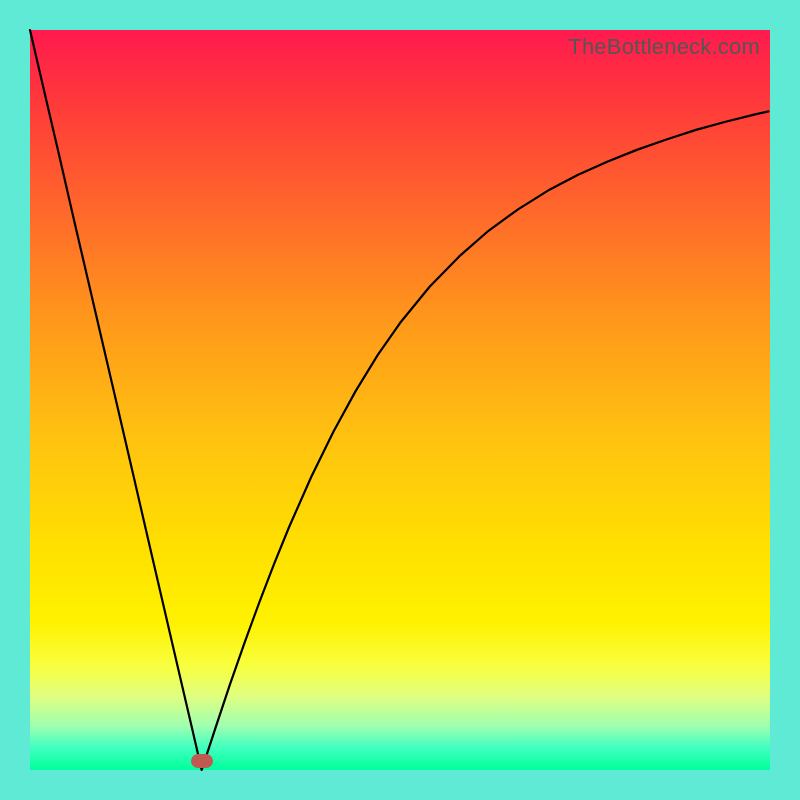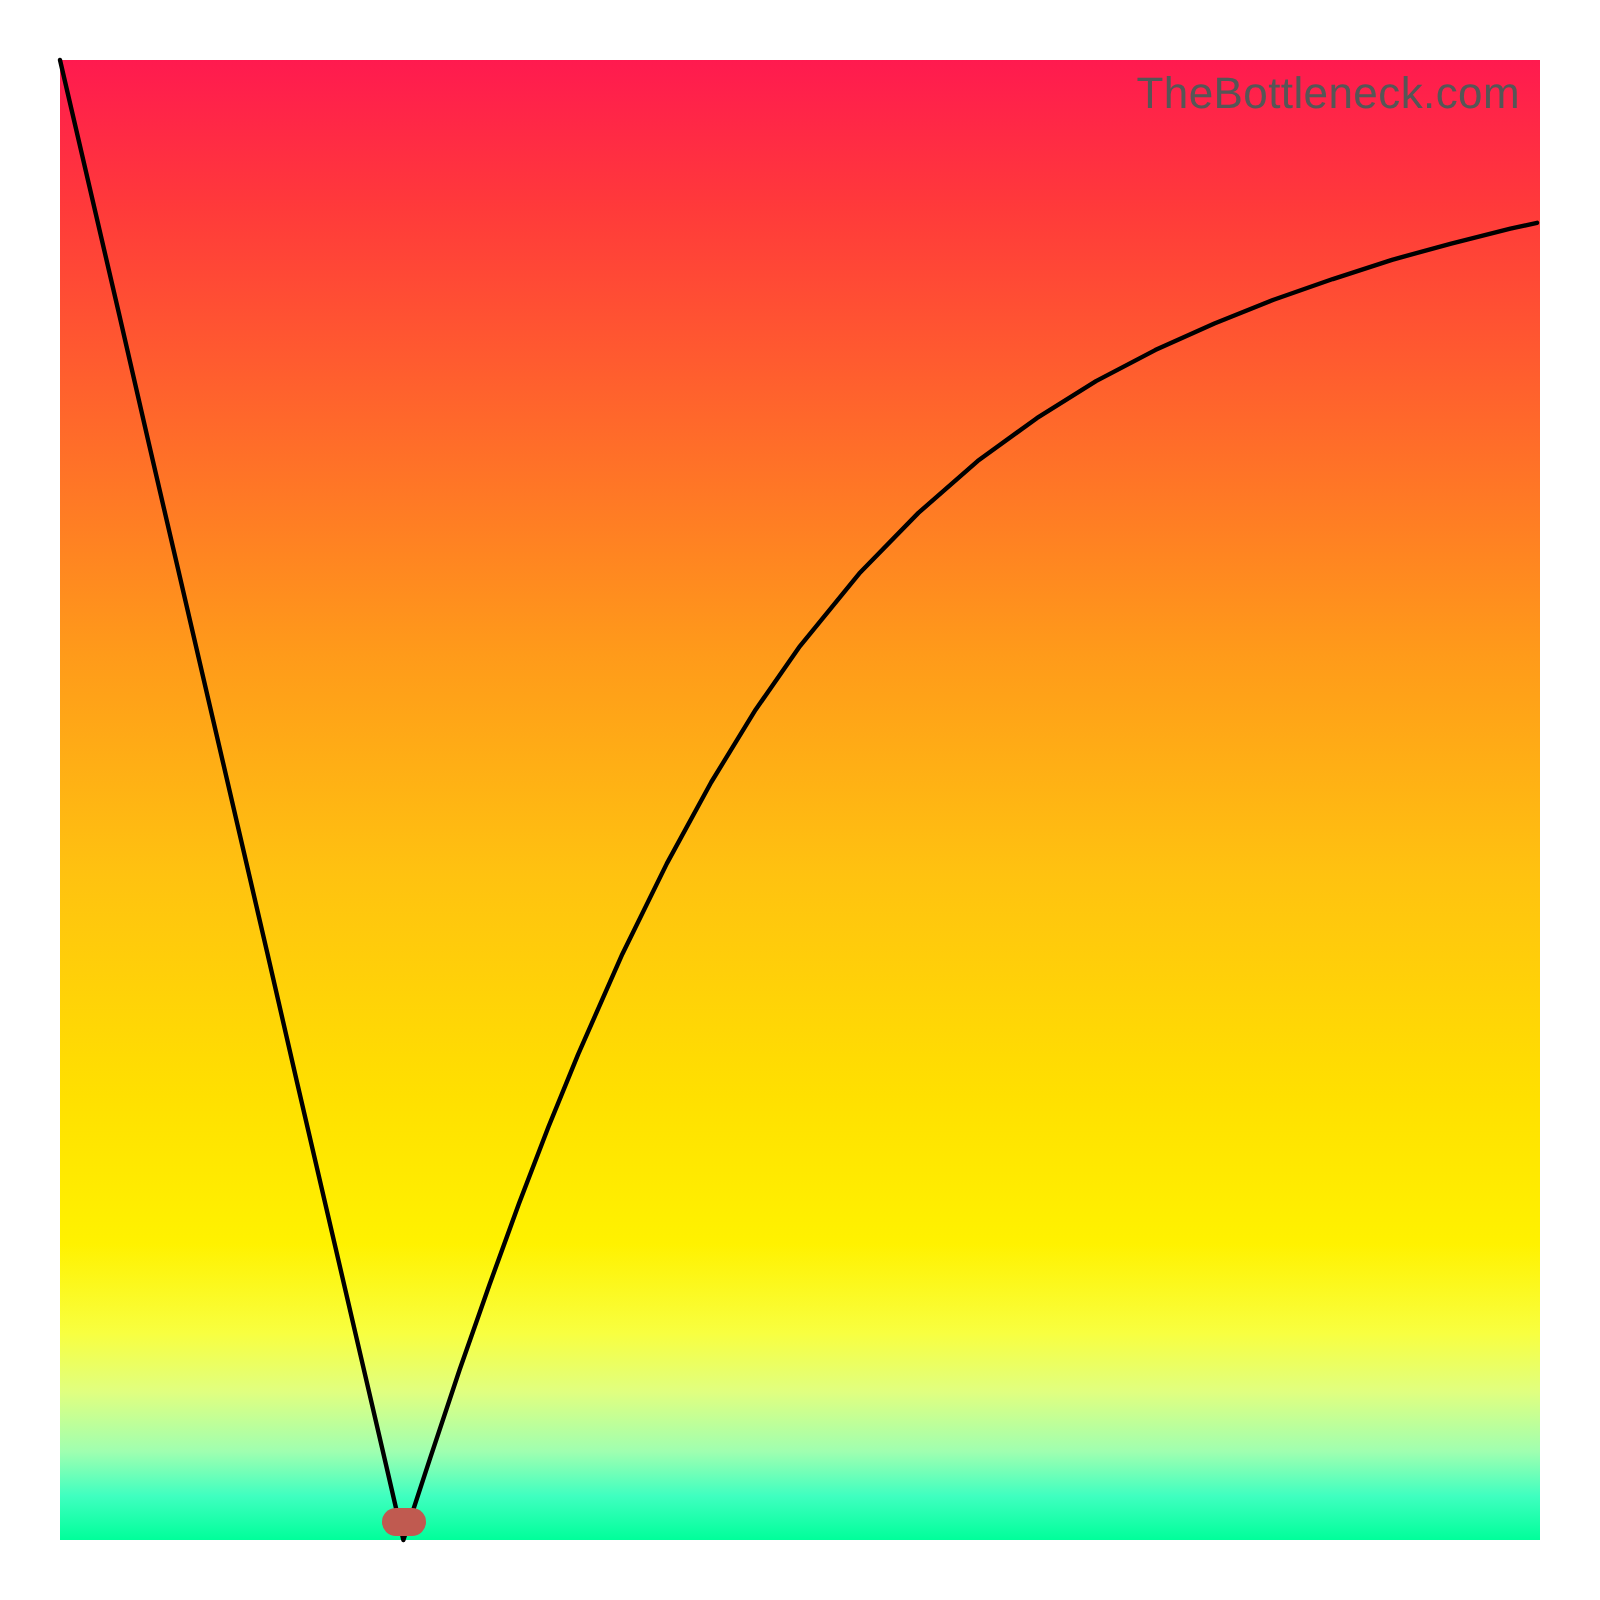--- a/index.html
+++ b/index.html
@@ -1,21 +1,21 @@
 <!DOCTYPE html>
 <html><head>
 <meta charset="utf-8">
 <style>
   * { margin: 0; padding: 0; box-sizing: border-box; }
   html, body { width: 800px; height: 800px; overflow: hidden; background: #000; }
   .frame {
     position: relative;
     width: 800px;
     height: 800px;
-    background: #ffffff;
+    background: #5eead4;
   }
   .plot-area {
     position: absolute;
     left: 30px;
     top: 30px;
     width: 740px;
     height: 740px;
     background: linear-gradient(to bottom,
       #ff1a4f 0%,
       #ff3a3a 10%,

